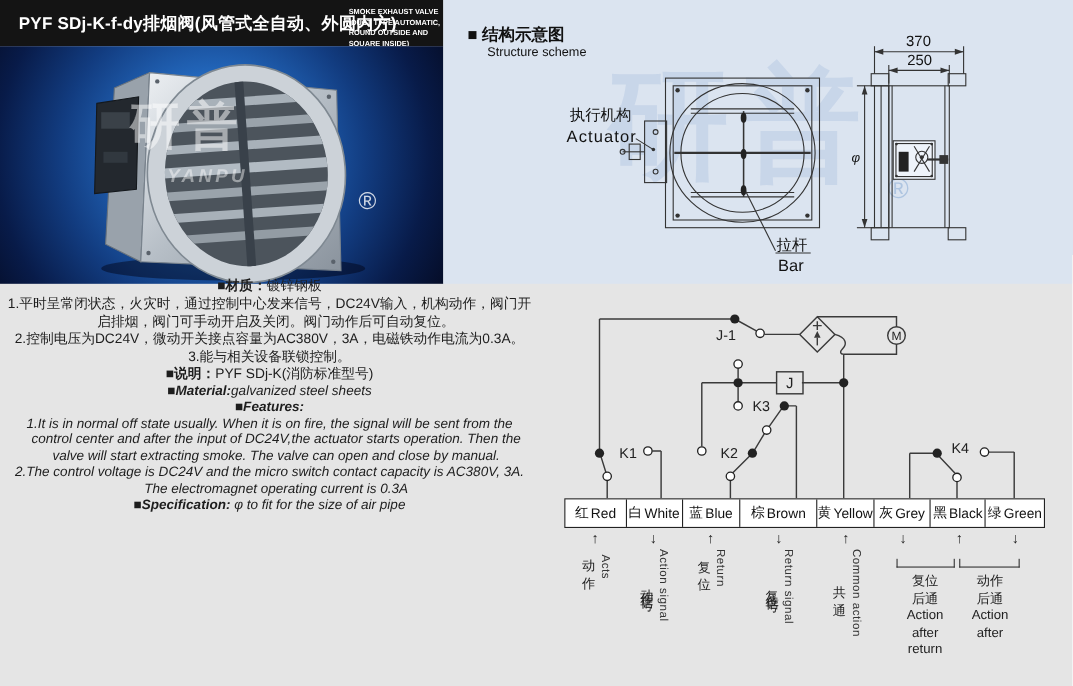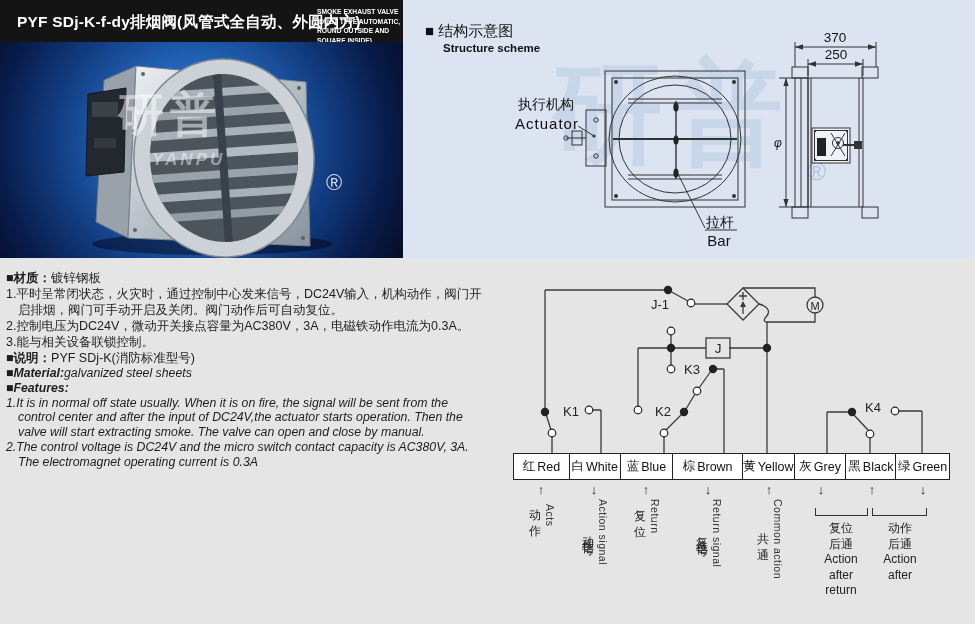--- a/index.html
+++ b/index.html
@@ -17,29 +17,29 @@
          background:radial-gradient(circle at 48% 46%, #3f8ade 0%, #2368bd 30%, #123c80 58%, #081b49 82%, #050d28 100%);}
   .photo svg{position:absolute;left:0;top:0;}
   .wm-cn{position:absolute;left:118px;top:42px;font-size:46px;font-weight:bold;
          color:rgba(255,255,255,0.50);letter-spacing:6px;}
   .wm-en{position:absolute;left:152px;top:108px;font-size:17px;font-style:italic;font-weight:bold;
          color:rgba(255,255,255,0.45);letter-spacing:3px;}
   .wm-reg{position:absolute;left:326px;top:128px;font-size:22px;color:rgba(255,255,255,0.8);}
 
   
   .right-top{position:absolute;left:403px;top:0;width:572px;height:258px;background:#dbe4f0;}
-  .scheme-head-cn{position:absolute;left:22px;top:22px;font-size:15px;font-weight:normal;color:#111;}
-  .scheme-head-en{position:absolute;left:40px;top:42px;font-size:11.5px;font-weight:bold;color:#111;}
+  .scheme-head-cn{position:absolute;left:22px;top:22px;font-size:15px;font-weight:bold;color:#111;}
+  .scheme-head-en{position:absolute;left:40px;top:42px;font-size:11.5px;font-weight:normal;color:#111;}
   .rt-wm{position:absolute;left:150px;top:40px;font-size:110px;font-weight:bold;
          color:rgba(130,165,210,0.22);letter-spacing:10px;pointer-events:none;}
   .rt-reg{position:absolute;left:404px;top:156px;font-size:26px;color:rgba(130,165,210,0.5);pointer-events:none;}
   .scheme-svg{position:absolute;left:0;top:0;}
 
   
-  .specs{position:absolute;left:6px;top:270px;width:478px;}
+  .specs{position:absolute;left:6px;top:252px;width:478px;text-align:center;}
   .specs p{margin:0;}
   .cnl{font-size:12.5px;line-height:16px;color:#1d1d1d;}
   .enl{font-size:12.3px;line-height:14.8px;color:#1d1d1d;font-style:italic;}
   .hang{padding-left:12px;text-indent:-12px;}
   .b{font-weight:bold;}
 
   
   .wire-svg{position:absolute;left:0;top:0;pointer-events:none;}
   .tstrip{position:absolute;left:513px;top:453px;width:437px;height:27px;display:flex;
           border:1.5px solid #222;box-sizing:border-box;background:#fff;}
@@ -204,20 +204,21 @@
   <div class="specs">
     <p class="cnl"><span class="b">■材质：</span><span>镀锌钢板</span></p>
     <p class="cnl hang">1.平时呈常闭状态，火灾时，通过控制中心发来信号，DC24V输入，机构动作，阀门开启排烟，阀门可手动开启及关闭。阀门动作后可自动复位。</p>
     <p class="cnl hang">2.控制电压为DC24V，微动开关接点容量为AC380V，3A，电磁铁动作电流为0.3A。</p>
     <p class="cnl hang">3.能与相关设备联锁控制。</p>
     <p class="cnl"><span class="b">■说明：</span><span>PYF SDj-K(消防标准型号)</span></p>
     <p class="enl"><span class="b">■Material:</span><span>galvanized steel sheets</span></p>
     <p class="enl b">■Features:</p>
     <p class="enl hang">1.It is in normal off state usually. When it is on fire, the signal will be sent from the control center  and after the input of DC24V,the actuator starts  operation. Then the valve will start extracting smoke. The valve can open and  close by  manual.</p>
     <p class="enl hang">2.The control voltage is DC24V and the micro switch contact capacity is AC380V, 3A. The electromagnet  operating current is 0.3A</p>
+    <p class="enl"><span class="b">■Specification:</span><span> </span><span>φ to fit for the size of air pipe</span></p>
   </div>
 
   <svg class="wire-svg" width="975" height="624" viewBox="0 0 975 624">
     <g stroke="#3a3a3a" stroke-width="1.3" fill="none">
       <path d="M545,290 H668"></path>
       <path d="M545,290 V410"></path>
       <path d="M668,290 L688,301"></path>
       <path d="M695,304 H727"></path>
       <path d="M727,304 L743,288 L759,304 L743,320 Z"></path>
       <path d="M743,292 V300 M739,296 H747"></path>

